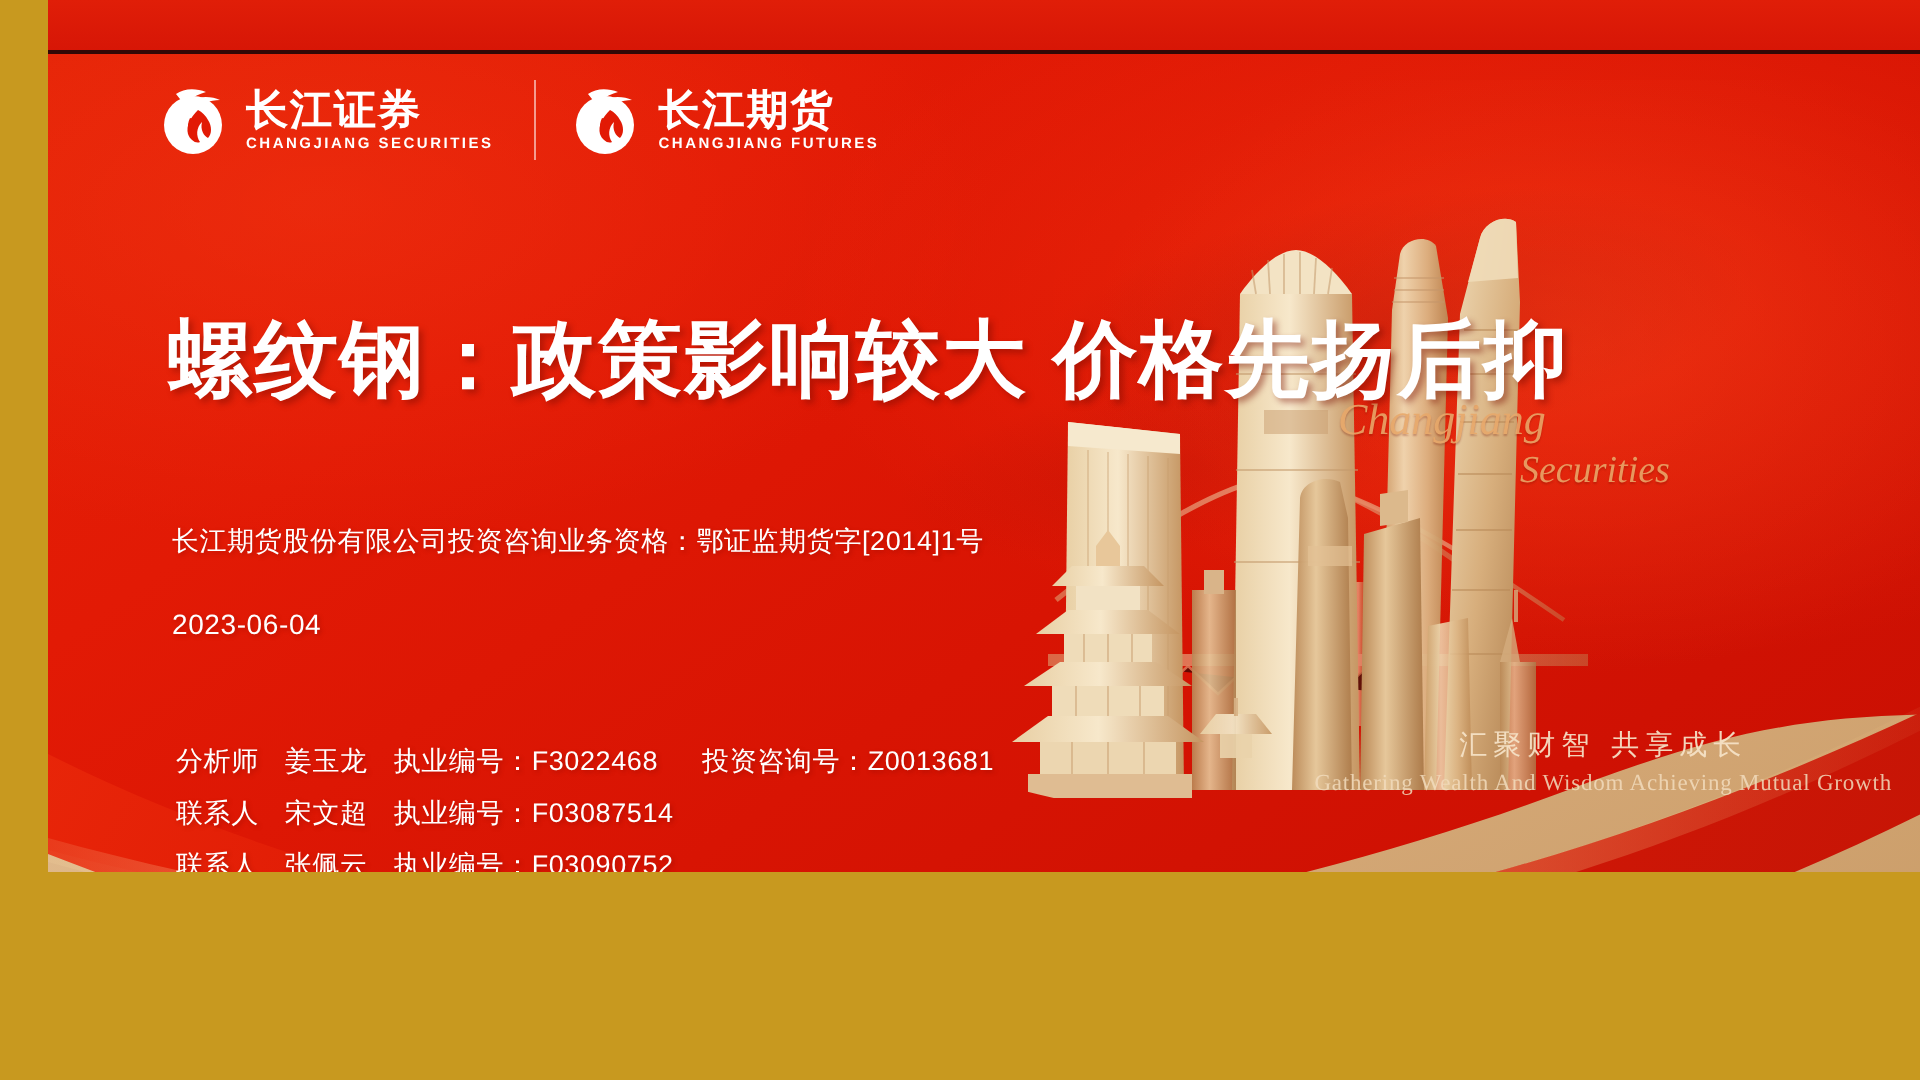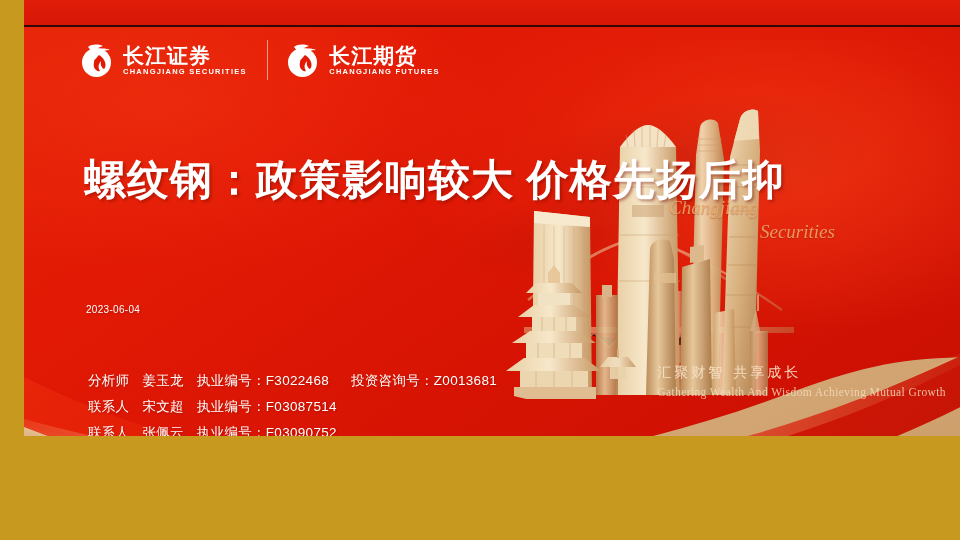--- a/index.html
+++ b/index.html
@@ -103,60 +103,60 @@
   }
 
   
   .watermark {
     position:absolute; left:645px; top:196px;
     font-family:"Liberation Serif", serif;
     font-style:italic; color:#e8a86a; opacity:.88;
     text-shadow:0 1px 1px rgba(120,20,0,.35);
     line-height:1.25;
   }
-  .wm1 { font-size:19px; }
+  .wm1 { font-size:22px; }
   .wm2 { font-size:19px; margin-left:55px;padding-left:36px; }
 
   
   .title {
     position:absolute; left:60px; top:152px; width:780px;
     font-family:"Liberation Sans", sans-serif;
     font-size:42px; font-weight:bold; color:#ffffff;
     letter-spacing:1px; white-space:nowrap;
     text-shadow:2px 2px 3px rgba(120,10,0,.45);
   }
 
   
   .license {
     position:absolute; left:62px; top:262px;
     font-size:13.5px; color:#ffffff; letter-spacing:.3px;
     text-shadow:1px 1px 2px rgba(120,10,0,.35);
   }
   .date {
     position:absolute; left:62px; top:304px;
-    font-size:10px; color:#ffffff; letter-spacing:.3px;
+    font-size:14px; color:#ffffff; letter-spacing:.3px;
     text-shadow:1px 1px 2px rgba(120,10,0,.35);
   }
   .team {
     position:absolute; left:60px; top:341px;
     font-size:14px; font-weight:bold; color:#ffffff; letter-spacing:.3px;
     text-shadow:1px 1px 2px rgba(120,10,0,.35);
   }
   .people { position:absolute; left:64px; top:368px; }
   .person {
     font-size:13.5px; color:#ffffff; letter-spacing:.3px;
     line-height:26px; white-space:nowrap;
     text-shadow:1px 1px 2px rgba(120,10,0,.35);
   }
   .person .gap { display:inline-block; width:13px; }
   .person .gap-lg { display:inline-block; width:22px; }
 
   
   .footer {
-    position:absolute; right:38px; bottom:38px; text-align:left;
+    position:absolute; right:38px; bottom:38px; text-align:center;
   }
   .footer-cn {
     font-size:14px; color:#f6e3c8; letter-spacing:3px;
     opacity:.93; margin-bottom:4px;
   }
   .footer-cn .sp { display:inline-block; width:8px; }
   .footer-en {
     font-family:"Liberation Serif", serif; 
     font-size:11.5px; color:#f2dcbd; letter-spacing:.4px; opacity:.85;
   }
@@ -387,20 +387,21 @@
 
   </div>
 
   <div class="watermark">
     <div class="wm1">Changjiang</div>
     <div class="wm2">Securities</div>
   </div>
 
   <div class="title">螺纹钢：政策影响较大 价格先扬后抑</div>
 
+  <div class="license">长江期货股份有限公司投资咨询业务资格：鄂证监期货字[2014]1号</div>
 
   <div class="date">2023-06-04</div>
 
 
   <div class="people">
 
     <div class="person">
       <span>分析师</span><span class="gap"></span><span>姜玉龙</span><span class="gap"></span><span>执业编号：</span><span>F3022468</span><span class="gap-lg"></span><span>投资咨询号：</span><span>Z0013681</span>
     </div>
 

